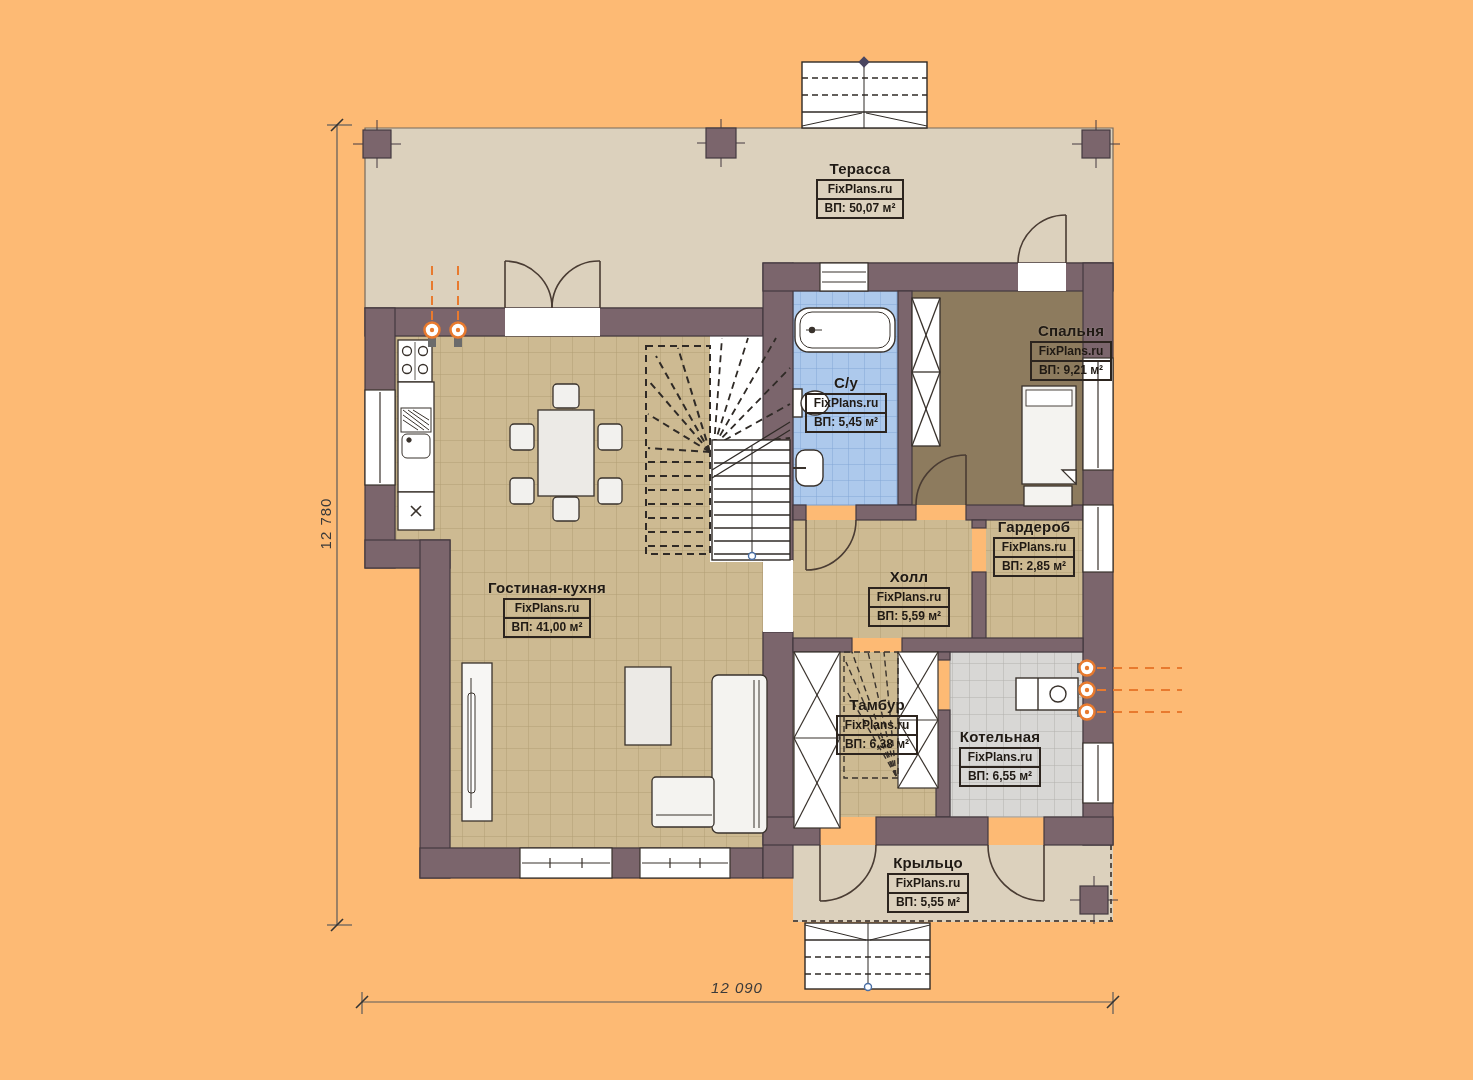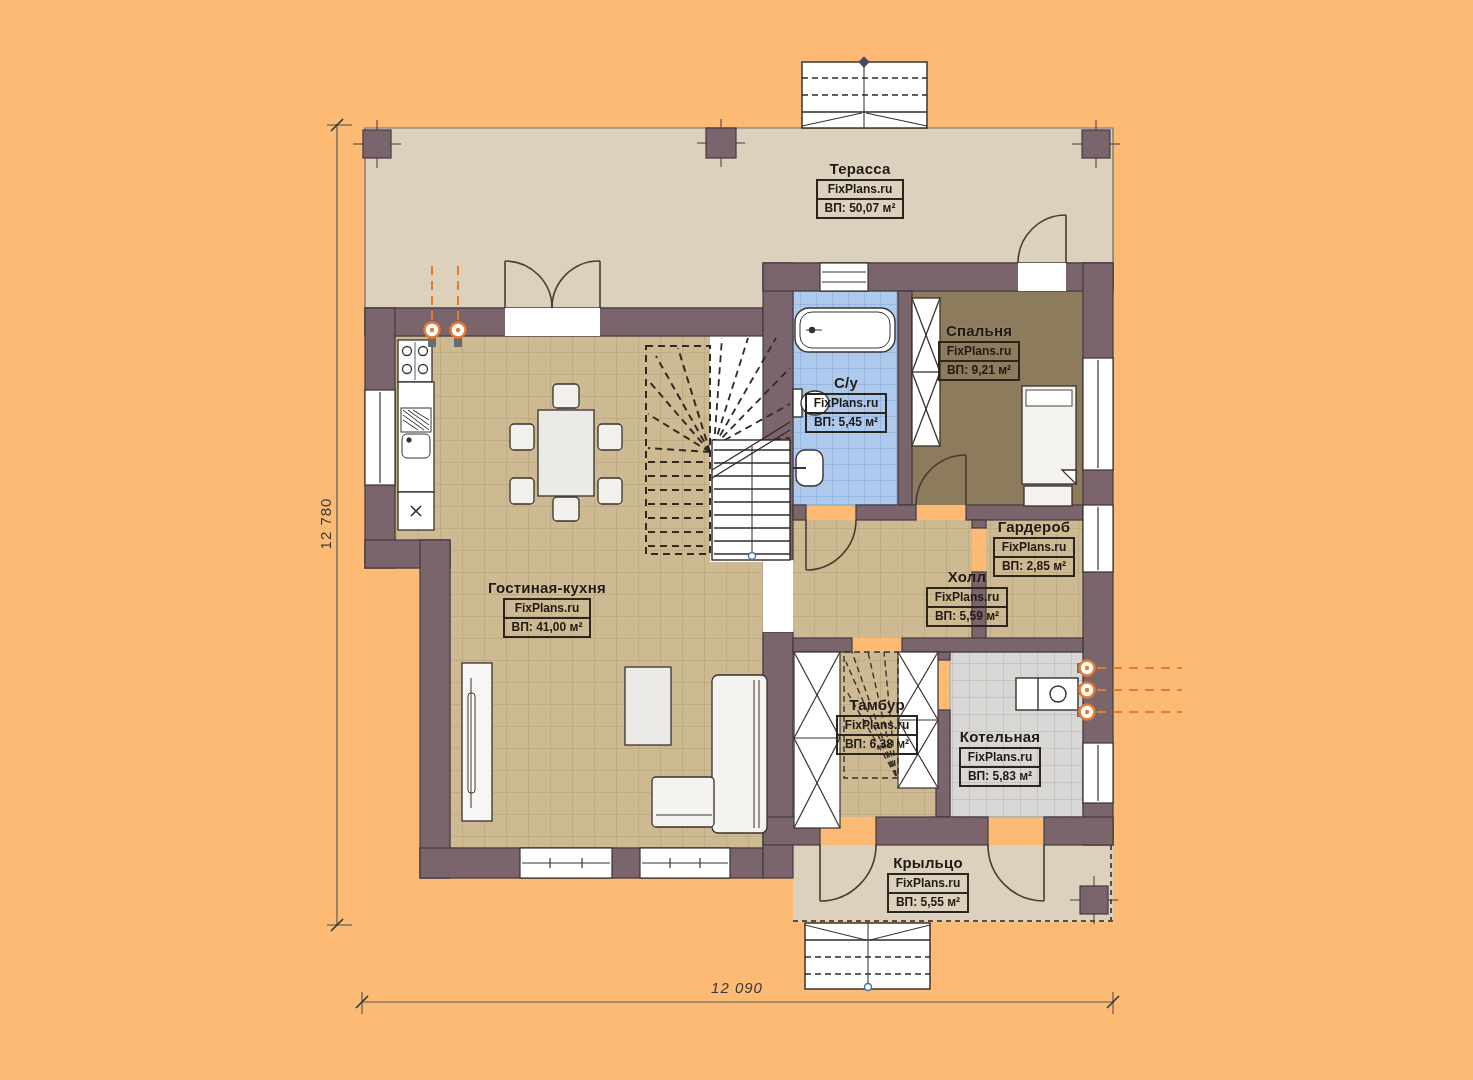--- a/index.html
+++ b/index.html
@@ -382,21 +382,21 @@
 </svg>
 
 <div class="room-label" style="left:775px;top:160px">
   <div class="room-name">Терасса</div>
   <div class="plates">
     <div class="plate">FixPlans.ru</div>
     <div class="plate">ВП: 50,07 м²</div>
   </div>
 </div>
 
-<div class="room-label" style="left:894px;top:322px">
+<div class="room-label" style="left:986px;top:322px">
   <div class="room-name">Спальня</div>
   <div class="plates">
     <div class="plate">FixPlans.ru</div>
     <div class="plate">ВП: 9,21 м²</div>
   </div>
 </div>
 
 <div class="room-label" style="left:761px;top:374px">
   <div class="room-name">С/у</div>
   <div class="plates">
@@ -406,21 +406,21 @@
 </div>
 
 <div class="room-label" style="left:949px;top:518px">
   <div class="room-name">Гардероб</div>
   <div class="plates">
     <div class="plate">FixPlans.ru</div>
     <div class="plate">ВП: 2,85 м²</div>
   </div>
 </div>
 
-<div class="room-label" style="left:882px;top:568px">
+<div class="room-label" style="left:824px;top:568px">
   <div class="room-name">Холл</div>
   <div class="plates">
     <div class="plate">FixPlans.ru</div>
     <div class="plate">ВП: 5,59 м²</div>
   </div>
 </div>
 
 <div class="room-label" style="left:462px;top:579px">
   <div class="room-name">Гостиная-кухня</div>
   <div class="plates">
@@ -434,21 +434,21 @@
   <div class="plates">
     <div class="plate">FixPlans.ru</div>
     <div class="plate">ВП: 6,38 м²</div>
   </div>
 </div>
 
 <div class="room-label" style="left:915px;top:728px">
   <div class="room-name">Котельная</div>
   <div class="plates">
     <div class="plate">FixPlans.ru</div>
-    <div class="plate">ВП: 5,83 м²</div>
+    <div class="plate">ВП: 6,55 м²</div>
   </div>
 </div>
 
 <div class="room-label" style="left:843px;top:854px">
   <div class="room-name">Крыльцо</div>
   <div class="plates">
     <div class="plate">FixPlans.ru</div>
     <div class="plate">ВП: 5,55 м²</div>
   </div>
 </div>

